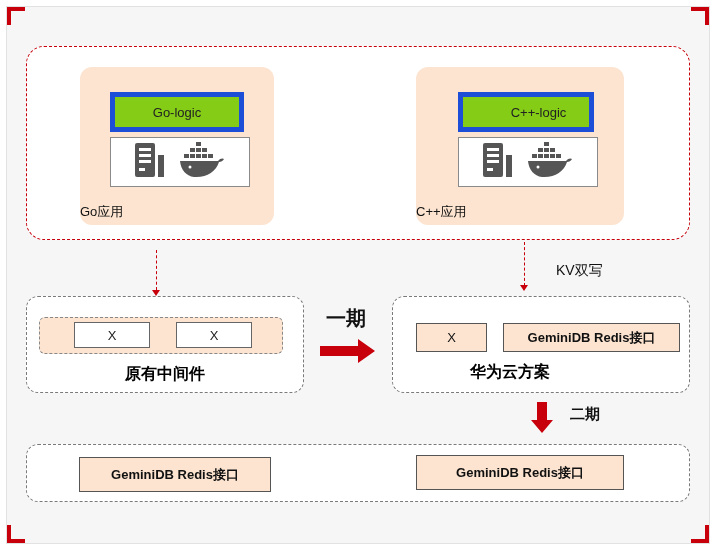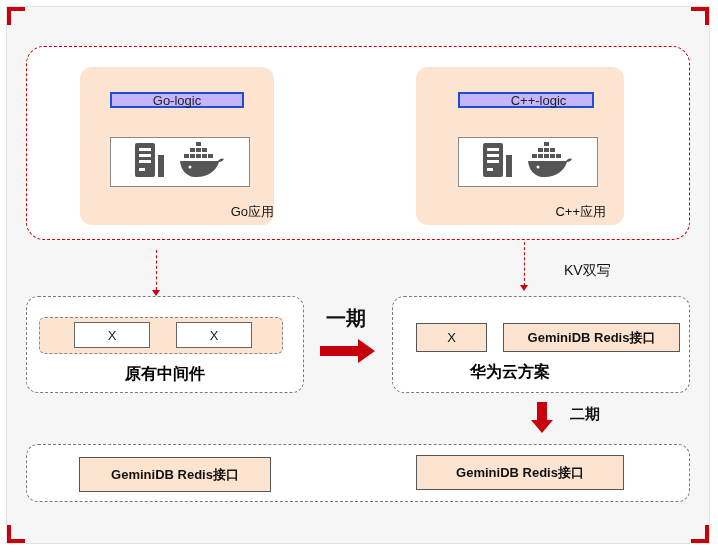--- a/index.html
+++ b/index.html
@@ -20,43 +20,43 @@
 
   .abs { position:absolute; box-sizing:border-box; }
   .app-group {
     left:26px; top:46px; width:664px; height:194px;
     border:1.5px dashed #c7000b; border-radius:18px; background:#ffffff;
   }
   .app-card {
     width:194px; height:158px; background:#fce4d0; border-radius:12px;
   }
   .logic-label {
-    height:16px; background:#c4b5fd; border:2px solid #1d4ed8;
+    height:40px; background:#84cc16; border:5px solid #1d4ed8;
     font-size:13px; color:#222; display:flex; align-items:center; justify-content:center;
   }
   .icon-box {
     background:#ffffff; border:1px solid #8a8a8a;
     display:flex; align-items:center; justify-content:center; gap:12px;
   }
-  .app-name { font-size:13px; color:#111; text-align:right; width:100%; }
+  .app-name { font-size:13px; color:#111; text-align:left; width:100%; }
 
   .gray-group { border:1.5px dashed #7a7a7a; border-radius:12px; background:#ffffff; }
   .inner-orange-dashed {
     border:1.5px dashed #888; border-radius:6px; background:#fce4d0;
   }
   .x-box {
     background:#ffffff; border:1px solid #666; font-size:13px; color:#222;
     display:flex; align-items:center; justify-content:center;
   }
   .orange-box {
     background:#fce4d0; border:1px solid #555; font-size:13px; color:#111;
     display:flex; align-items:center; justify-content:center; font-weight:bold;
   }
   .bold-label { font-size:16px; font-weight:bold; color:#000000; text-align:center; }
-  .plain-label { font-size:14px; color:#111;margin-left:8px; }
+  .plain-label { font-size:14px; color:#111; }
 
   .vline { border-left:1.3px dashed #c7000b; width:0; }
   .arrow-tip {
     width:0; height:0; border-left:4px solid transparent; border-right:4px solid transparent;
     border-top:6px solid #c7000b;
   }
 </style>
 </head>
 <body>
 

